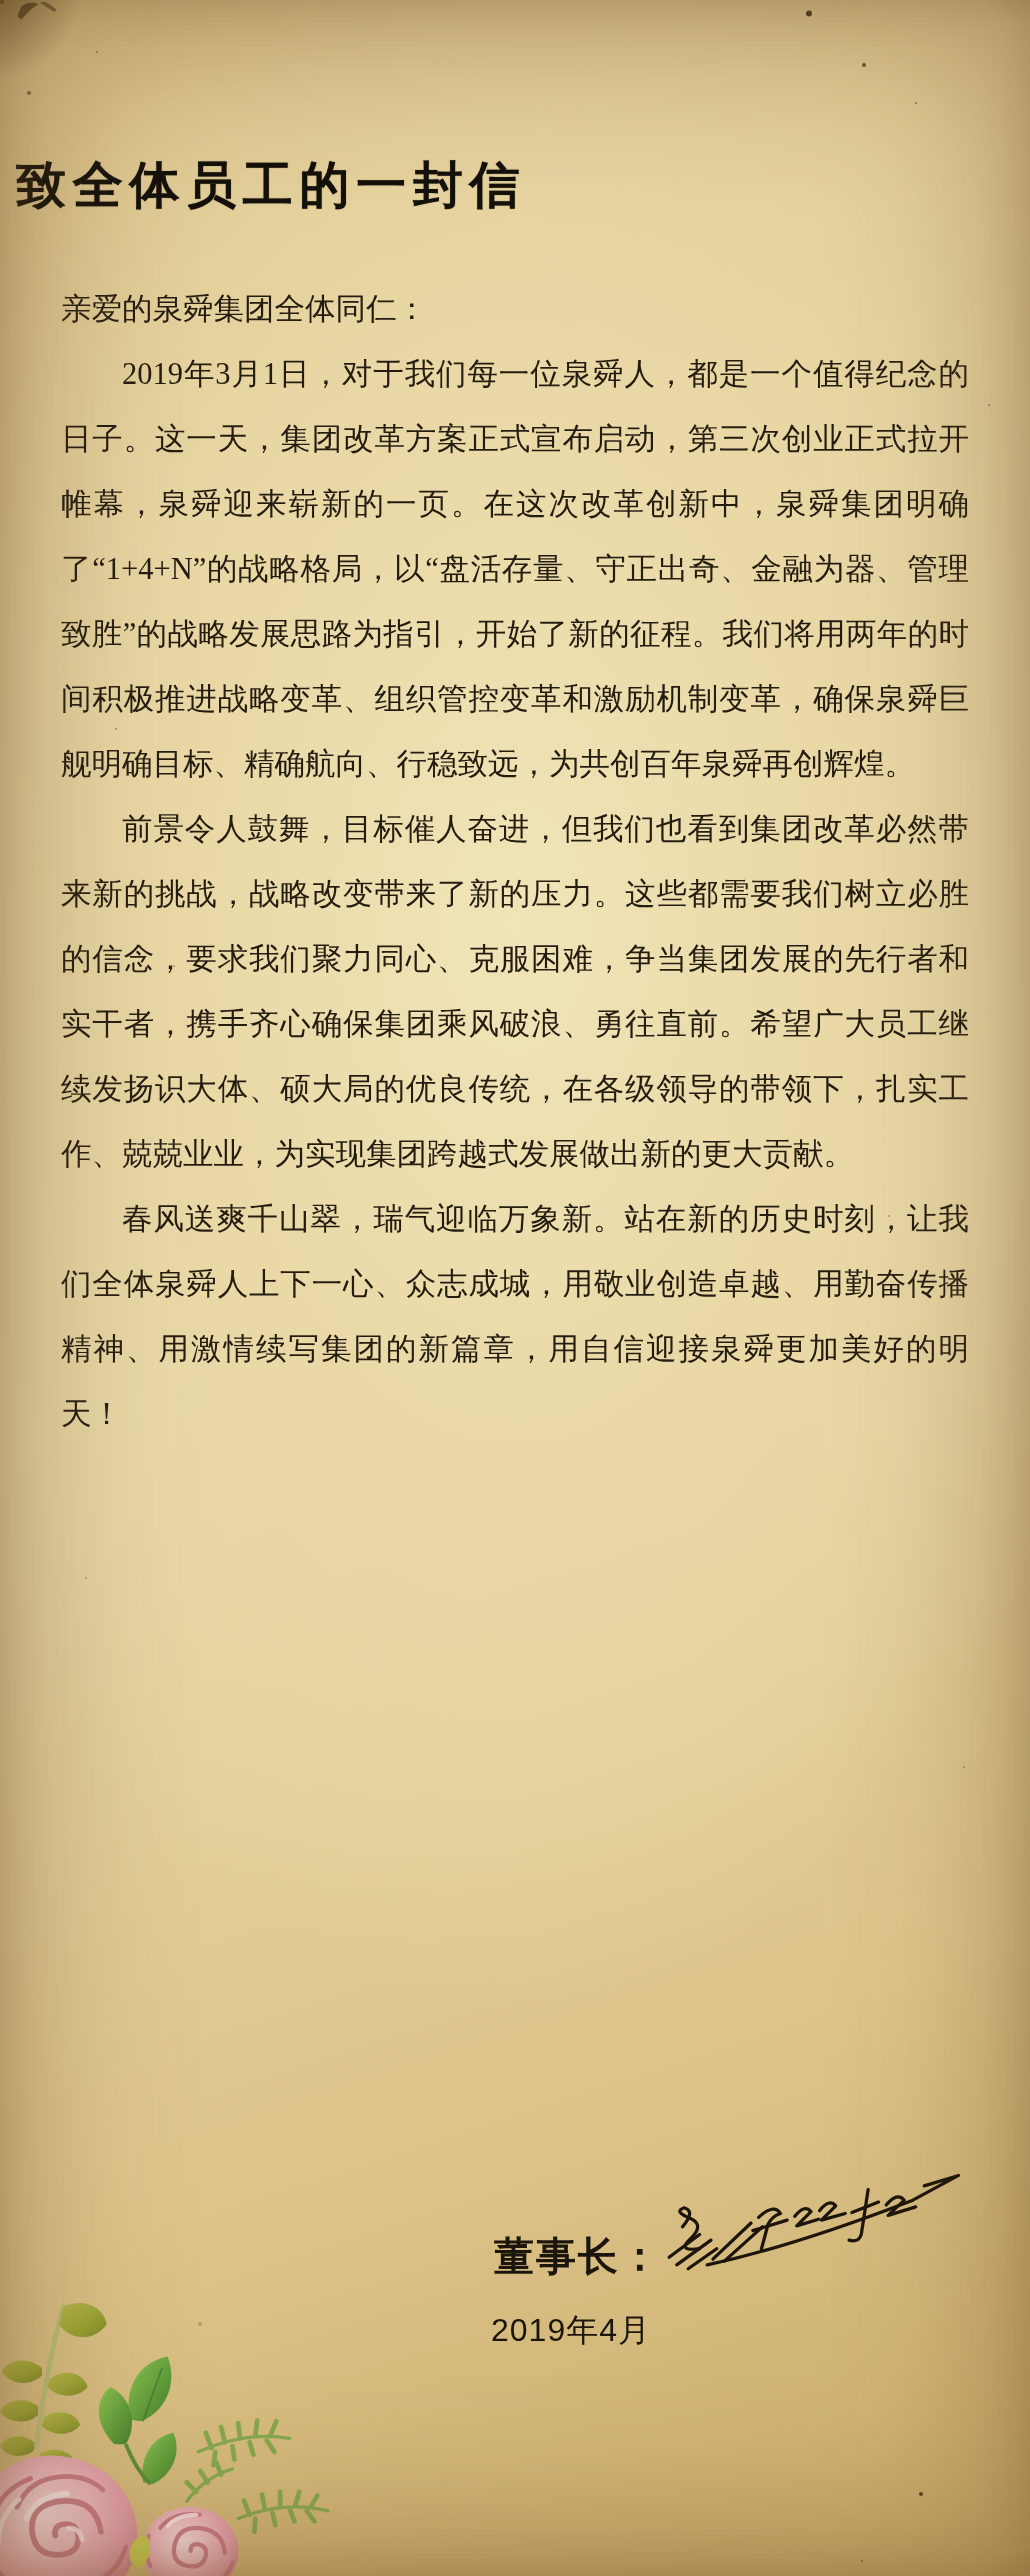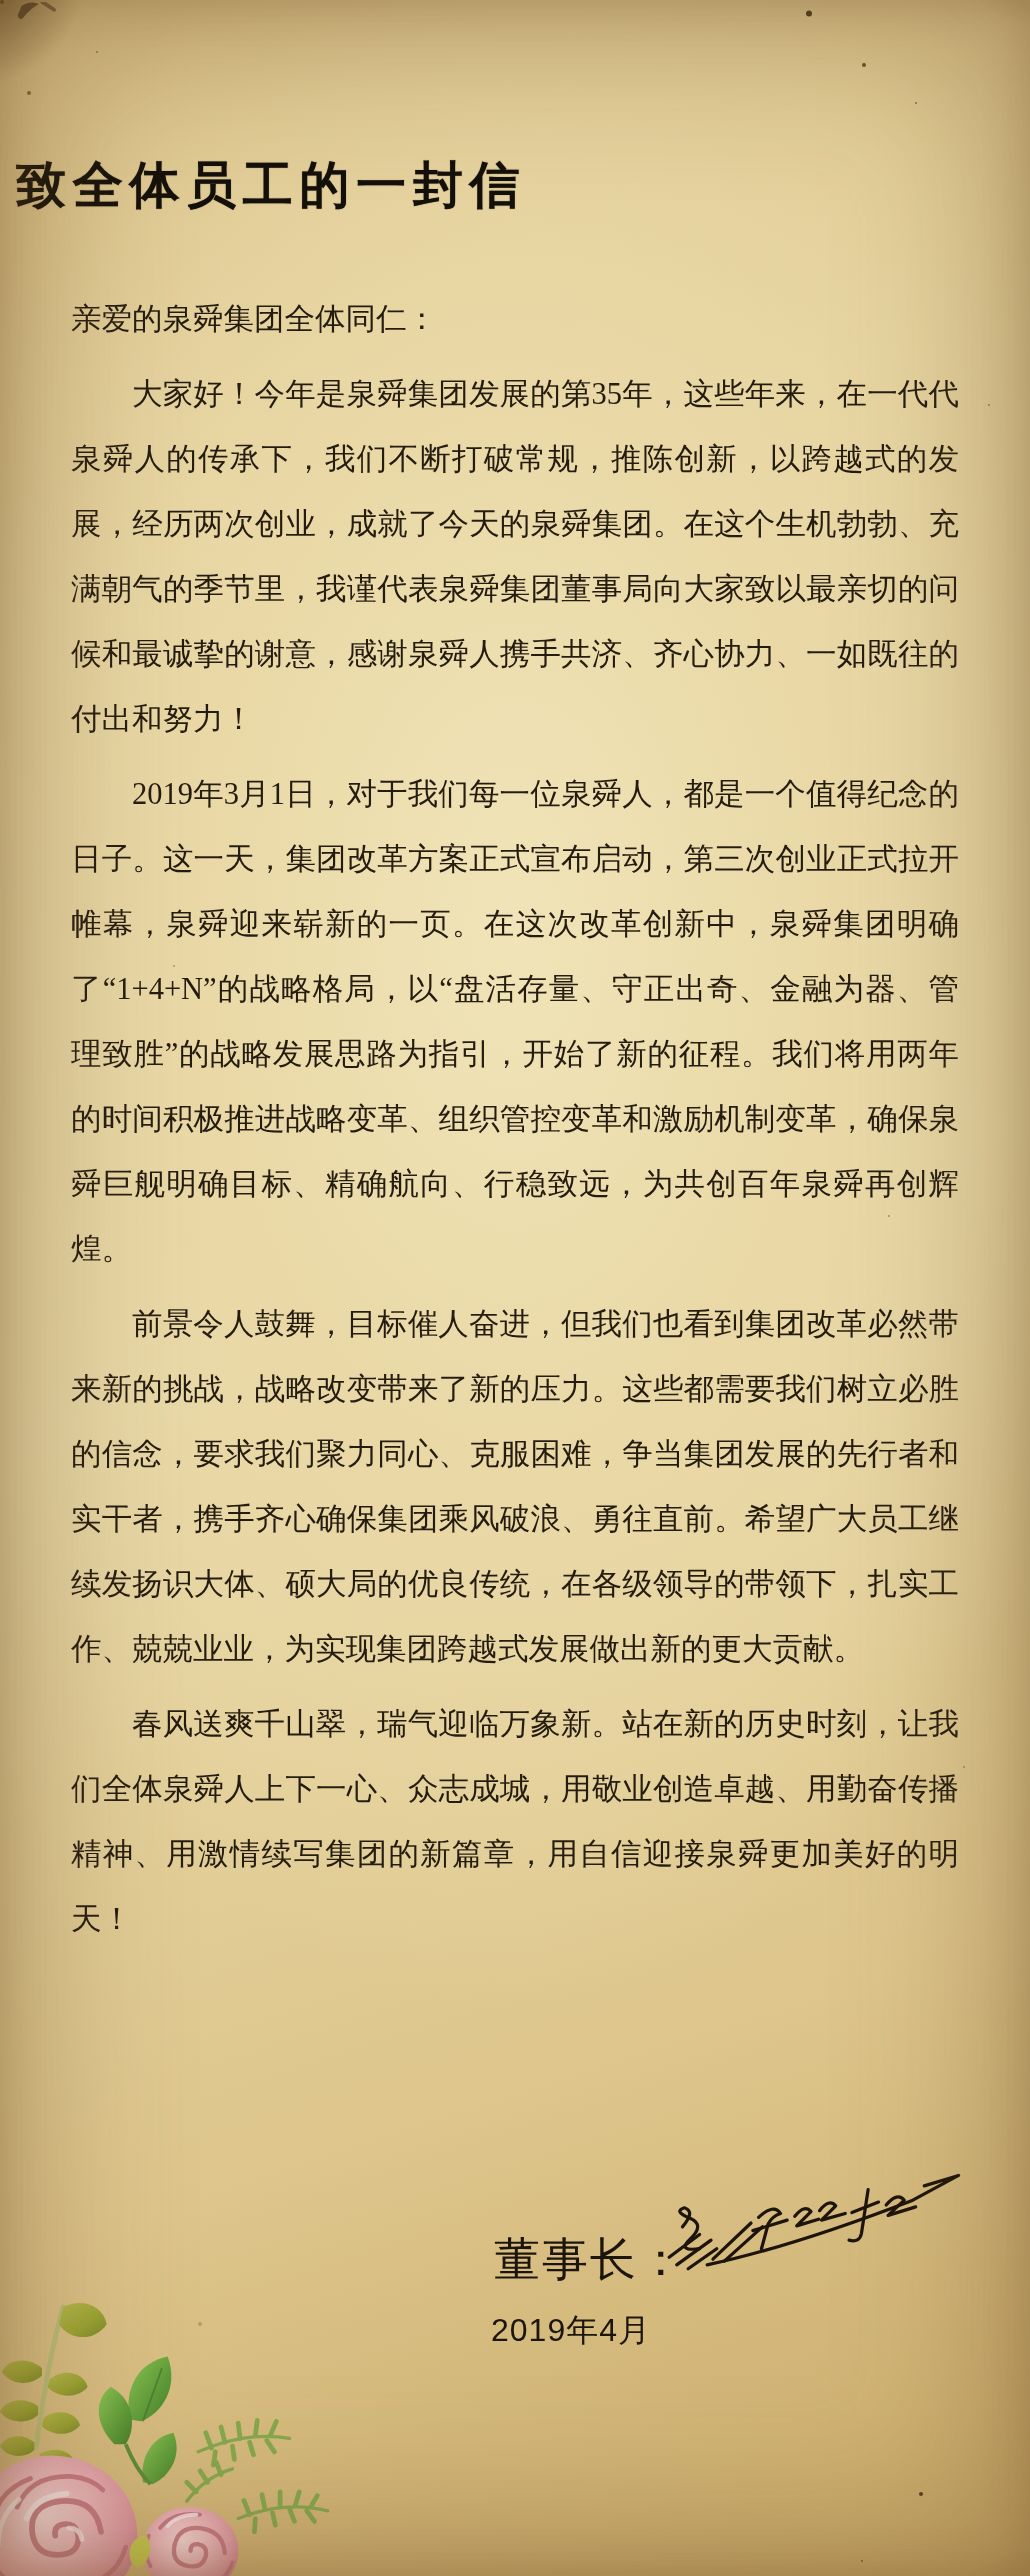--- a/index.html
+++ b/index.html
@@ -51,26 +51,26 @@
     position:absolute;left:0;top:141px;width:100%;margin:16px;
     text-align:left;font-size:50px;line-height:1.15;font-weight:900;
     letter-spacing:6.7px;color:#14100a;
     text-shadow:0 0 1px rgba(20,16,10,.6);
   }
   .letter-body{
     position:absolute;left:61px;top:277px;width:908px;
     font-size:30.5px;line-height:65px;color:#251c10;
     text-align:justify;text-justify:inter-ideograph;
   }
-  .letter-body p{margin:10px;padding:0;}
+  .letter-body p{margin:0;padding:0;}
   .letter-body p.para{text-indent:2em;}
   .sign-row{
     position:absolute;left:494px;top:2229px;height:53px;
     font-family:"Liberation Sans","DejaVu Sans",sans-serif;
-    font-size:46px;font-weight:400;letter-spacing:1.9px;color:#1c150c;
+    font-size:40px;font-weight:700;letter-spacing:1.9px;color:#1c150c;
     white-space:nowrap;
   }
   .signature-svg{position:absolute;left:663px;top:2164px;pointer-events:none;}
   .letter-date{
     position:absolute;left:491px;top:2309px;
     font-family:"Liberation Sans","DejaVu Sans",sans-serif;
     font-size:32px;font-weight:500;letter-spacing:1px;color:#1c150c;
     white-space:nowrap;
   }
   .flowers{position:absolute;left:0;top:2280px;pointer-events:none;}
@@ -84,21 +84,20 @@
     <path d="M12,4 Q22,-2 30,2 Q20,8 14,16 Q10,20 8,14 Z" fill="rgba(40,26,10,.65)"></path>
     <path d="M34,0 L46,8" stroke="rgba(40,26,10,.5)" stroke-width="4" stroke-linecap="round"></path>
   </svg>
 
   <div class="specks"></div>
 
   <h1 class="title">致全体员工的一封信</h1>
 
   <div class="letter-body">
     <p class="salutation">亲爱的泉舜集团全体同仁：</p>
-    <p class="para">大家好！今年是泉舜集团发展的第35年，这些年来，在一代代泉舜人的传承下，我们不断打破常规，推陈创新，以跨越式的发展，经历两次创业，成就了今天的泉舜集团。在这个生机勃勃、充满朝气的季节里，我谨代表泉舜集团董事局向大家致以最亲切的问候和最诚挚的谢意，感谢泉舜人携手共济、齐心协力、一如既往的付出和努力！</p>
     <p class="para">2019年3月1日，对于我们每一位泉舜人，都是一个值得纪念的日子。这一天，集团改革方案正式宣布启动，第三次创业正式拉开帷幕，泉舜迎来崭新的一页。在这次改革创新中，泉舜集团明确了“1+4+N”的战略格局，以“盘活存量、守正出奇、金融为器、管理致胜”的战略发展思路为指引，开始了新的征程。我们将用两年的时间积极推进战略变革、组织管控变革和激励机制变革，确保泉舜巨舰明确目标、精确航向、行稳致远，为共创百年泉舜再创辉煌。</p>
     <p class="para">前景令人鼓舞，目标催人奋进，但我们也看到集团改革必然带来新的挑战，战略改变带来了新的压力。这些都需要我们树立必胜的信念，要求我们聚力同心、克服困难，争当集团发展的先行者和实干者，携手齐心确保集团乘风破浪、勇往直前。希望广大员工继续发扬识大体、硕大局的优良传统，在各级领导的带领下，扎实工作、兢兢业业，为实现集团跨越式发展做出新的更大贡献。</p>
     <p class="para">春风送爽千山翠，瑞气迎临万象新。站在新的历史时刻，让我们全体泉舜人上下一心、众志成城，用敬业创造卓越、用勤奋传播精神、用激情续写集团的新篇章，用自信迎接泉舜更加美好的明天！</p>
   </div>
 
   <div class="sign-row">
     <span>董事长：</span>
   </div>
 
   <svg class="signature-svg" width="315" height="119" viewBox="0 0 330 125">

